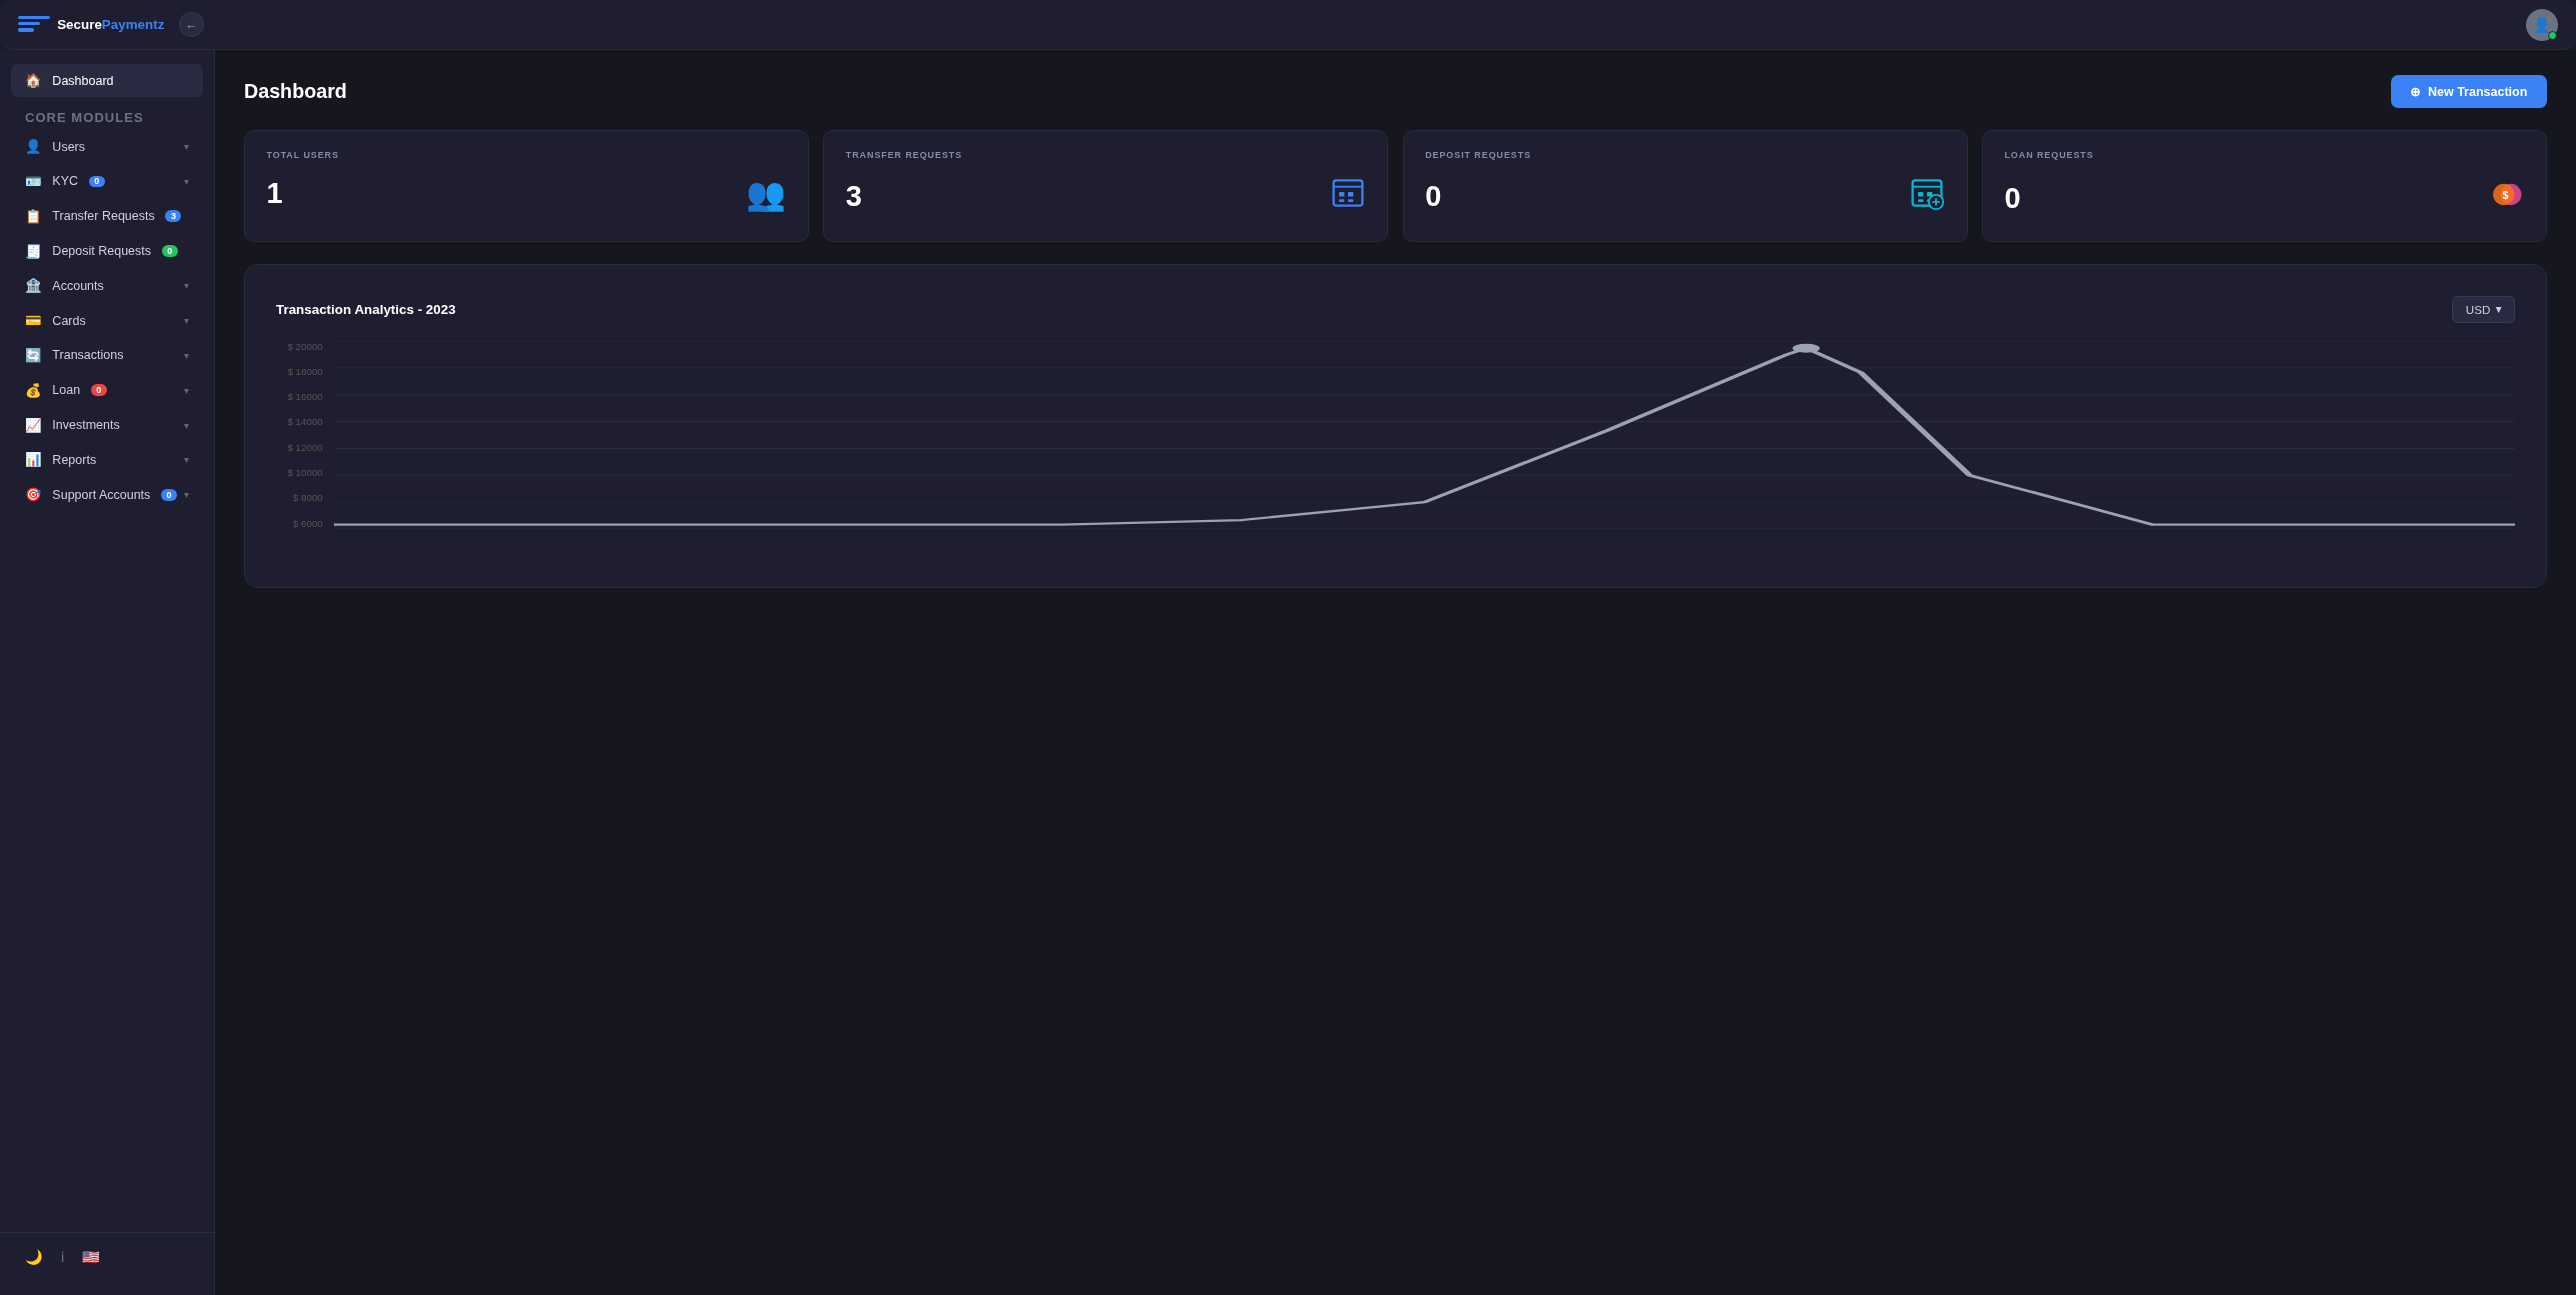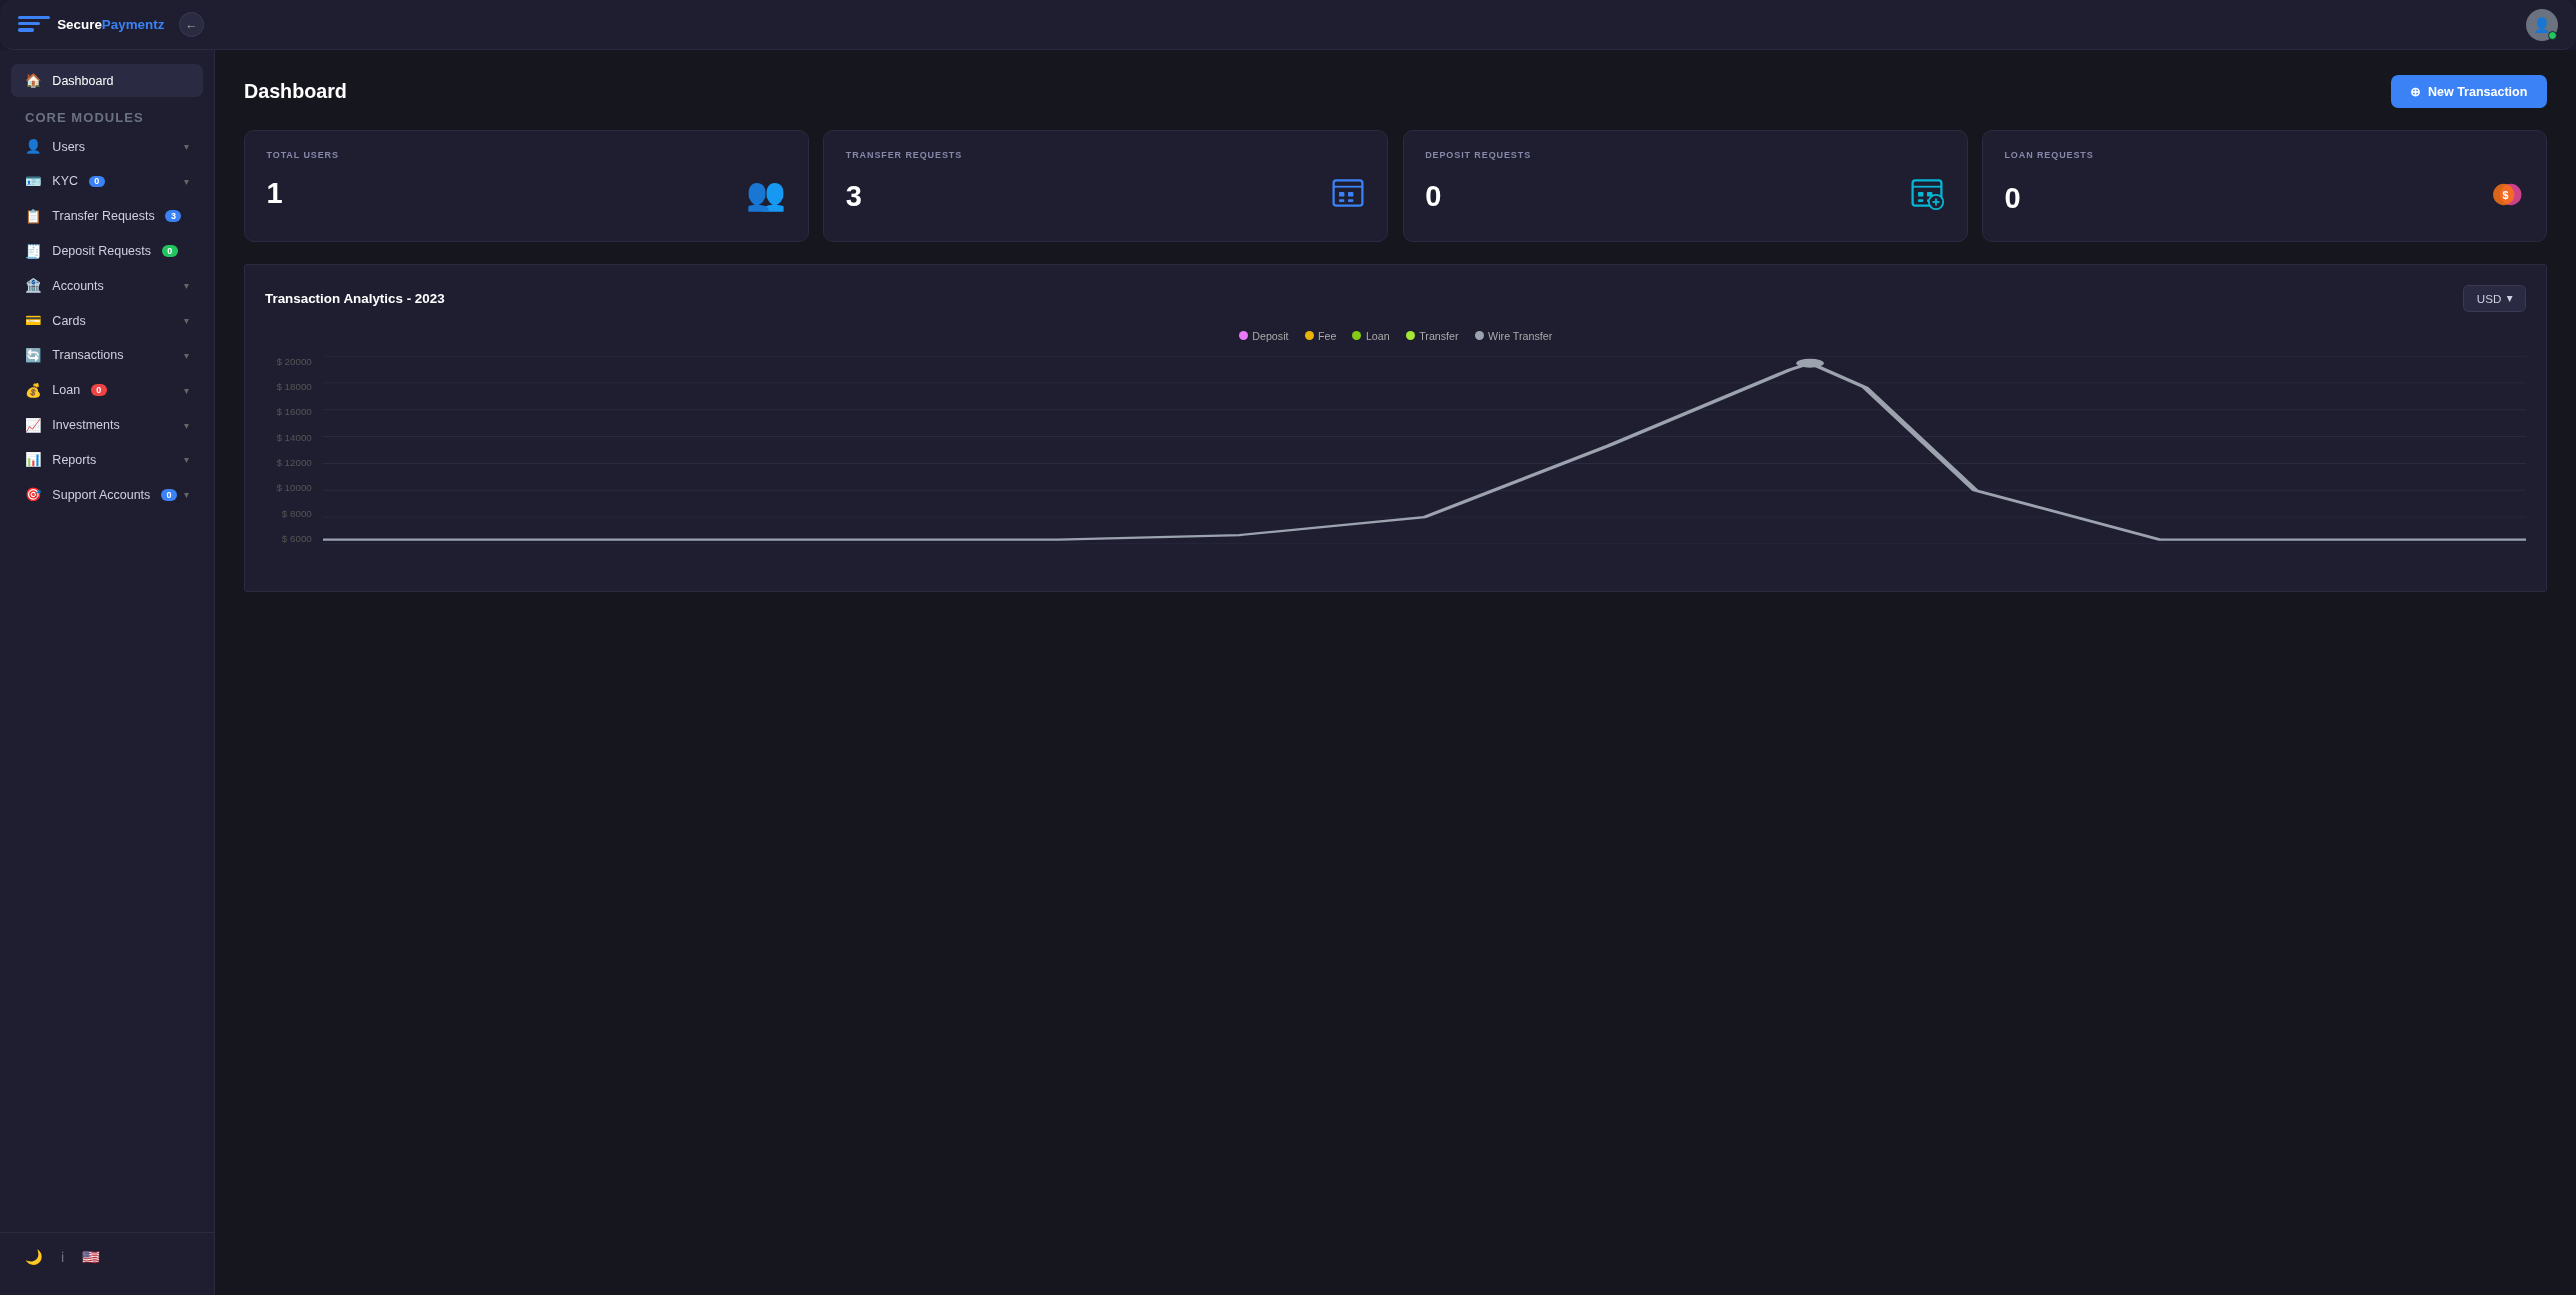--- a/index.html
+++ b/index.html
@@ -104,21 +104,21 @@
     .stat-card-inner { display: flex; align-items: center; justify-content: space-between; }
     .stat-label { font-size: 9px; font-weight: 700; letter-spacing: 0.1em; color: #8888aa; text-transform: uppercase; margin-bottom: 5.4px; }
     .stat-value { font-size: 29px; font-weight: 700; color: #fff; }
     .stat-icon { font-size: 32px; }
     .stat-icon.teal { color: #14b8a6; }
     .stat-icon.blue { color: #3b82f6; }
     .stat-icon.cyan { color: #06b6d4; }
 
     
     .analytics-card {
-      background: #1e1e30; border-radius: 3px; padding: 20px;
+      background: #1e1e30; border-radius: 14px; padding: 31px;
       border: 0.9px solid #2a2a40; min-height: 304px;
     }
     .analytics-header { display: flex; align-items: center; justify-content: space-between; margin-bottom: 18px; }
     .analytics-title { font-size: 13.4px; font-weight: 600; color: #fff; }
     .usd-dropdown {
       background: #2a2a42; border: 0.9px solid #3a3a55; border-radius: 5.4px;
       color: #d0d0e0; font-size: 11.6px; padding: 5.4px 12.5px; cursor: pointer;
       display: flex; align-items: center; gap: 5.4px;
     }
     .legend { display: flex; align-items: center; gap: 16px; justify-content: center; margin-bottom: 14.3px; flex-wrap: wrap; }
@@ -340,42 +340,20 @@
 
     <div class="analytics-card">
       <div class="analytics-header">
         <span class="analytics-title">Transaction Analytics - 2023</span>
         <div class="usd-dropdown">
           <span>USD</span>
           <span>▾</span>
         </div>
       </div>
 
-      <div class="legend">
-        <div class="legend-item">
-          <div class="legend-dot" style="background:#e879f9;"></div>
-          <span>Deposit</span>
-        </div>
-        <div class="legend-item">
-          <div class="legend-dot" style="background:#eab308;"></div>
-          <span>Fee</span>
-        </div>
-        <div class="legend-item">
-          <div class="legend-dot" style="background:#84cc16;"></div>
-          <span>Loan</span>
-        </div>
-        <div class="legend-item">
-          <div class="legend-dot" style="background:#a3e635;"></div>
-          <span>Transfer</span>
-        </div>
-        <div class="legend-item">
-          <div class="legend-dot" style="background:#9ca3af;"></div>
-          <span>Wire Transfer</span>
-        </div>
-      </div>
 
       <div class="chart-area">
         <div class="y-axis">
           <span class="y-label">$ 20000</span>
           <span class="y-label">$ 18000</span>
           <span class="y-label">$ 16000</span>
           <span class="y-label">$ 14000</span>
           <span class="y-label">$ 12000</span>
           <span class="y-label">$ 10000</span>
           <span class="y-label">$ 8000</span>

